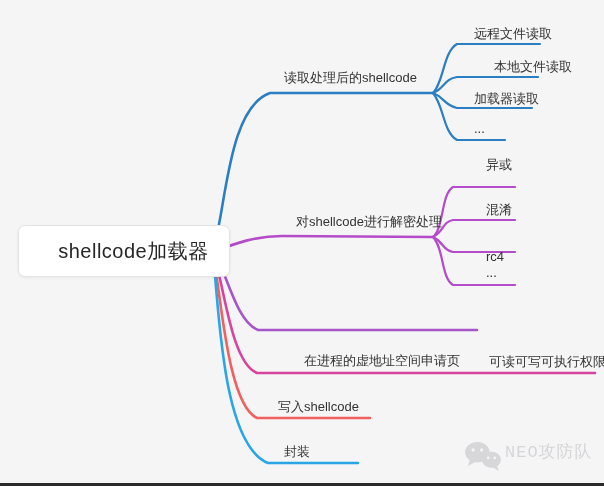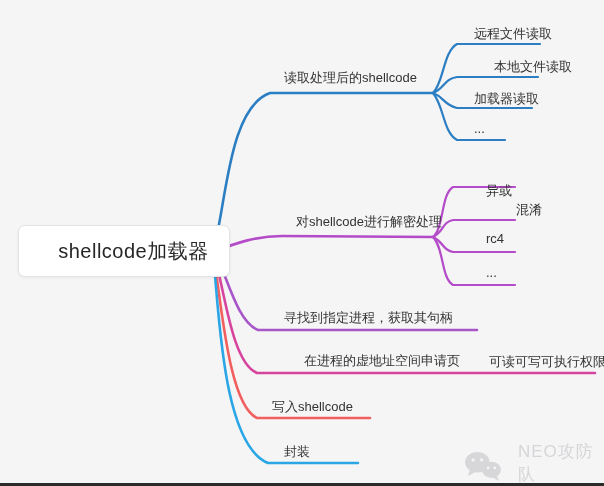--- a/index.html
+++ b/index.html
@@ -13,22 +13,23 @@
     position:absolute;left:18px;top:225px;width:212px;height:52px;
     background:#ffffff;border:1px solid #e4e4e6;border-radius:7px;
     box-shadow:0 1px 3px rgba(0,0,0,0.06);
     display:flex;align-items:center;justify-content:center;
     font-size:20px;color:#262626;letter-spacing:0.5px;box-sizing:border-box;padding-left:19px;
   }
   .lbl{position:absolute;color:#333333;white-space:nowrap;}
   .lbl.main{font-size:13px;}
   .lbl.sub{font-size:13px;}
   .watermark{
-    position:absolute;left:464px;top:440px;display:flex;align-items:flex-end;gap:16px;
+    position:absolute;left:464px;top:440px;display:flex;align-items:flex-start;gap:3px;
     color:#d6d6d8;
+    font-family:Liberation Mono, monospace;
   }
   .watermark .wm-text{font-size:17px;letter-spacing:1px;}
   .bottom-edge{position:absolute;left:0;bottom:0;width:604px;height:3px;background:#2b2b2b;}
 </style>
 </head>
 <body>
 
 <div class="canvas">
 
   <svg class="lines" viewBox="0 0 604 486" xmlns="http://www.w3.org/2000/svg">
@@ -56,31 +57,30 @@
 
   <div class="root-node">shellcode加载器</div>
 
   <div class="lbl main" style="left:284px;top:69px;">读取处理后的shellcode</div>
   <div class="lbl sub" style="left:474px;top:25px;">远程文件读取</div>
   <div class="lbl sub" style="left:494px;top:58px;">本地文件读取</div>
   <div class="lbl sub" style="left:474px;top:90px;">加载器读取</div>
   <div class="lbl sub" style="left:474px;top:121px;">...</div>
 
   <div class="lbl main" style="left:284px;top:213px;margin-left:12px;">对shellcode进行解密处理</div>
-  <div class="lbl sub" style="left:486px;top:182px;">异或</div>
-  <div class="lbl sub" style="left:486px;top:201px;margin-left:30px;">混淆</div>
-  <div class="lbl sub" style="left:486px;top:231px;">rc4</div>
+  <div class="lbl sub" style="left:486px;top:156px;">异或</div>
+  <div class="lbl sub" style="left:486px;top:201px;">混淆</div>
+  <div class="lbl sub" style="left:486px;top:249px;">rc4</div>
   <div class="lbl sub" style="left:486px;top:265px;">...</div>
 
-  <div class="lbl main" style="left:284px;top:309px;">寻找到指定进程，获取其句柄</div>
 
   <div class="lbl main" style="left:304px;top:352px;">在进程的虚地址空间申请页</div>
   <div class="lbl sub" style="left:489px;top:353px;">可读可写可执行权限</div>
 
-  <div class="lbl main" style="left:272px;top:398px;">写入shellcode</div>
+  <div class="lbl main" style="left:278px;top:398px;">写入shellcode</div>
 
   <div class="lbl main" style="left:284px;top:443px;">封装</div>
 
   <div class="watermark">
     <span>
       <svg width="38" height="32" viewBox="0 0 40 34" xmlns="http://www.w3.org/2000/svg">
         <ellipse cx="14" cy="13" rx="13" ry="11" fill="#d7d7d9"></ellipse>
         <path d="M 6 21 L 4 28 L 12 23 Z" fill="#d7d7d9"></path>
         <circle cx="9.5" cy="10.5" r="1.7" fill="#f5f5f6"></circle>
         <circle cx="18.5" cy="10.5" r="1.7" fill="#f5f5f6"></circle>

